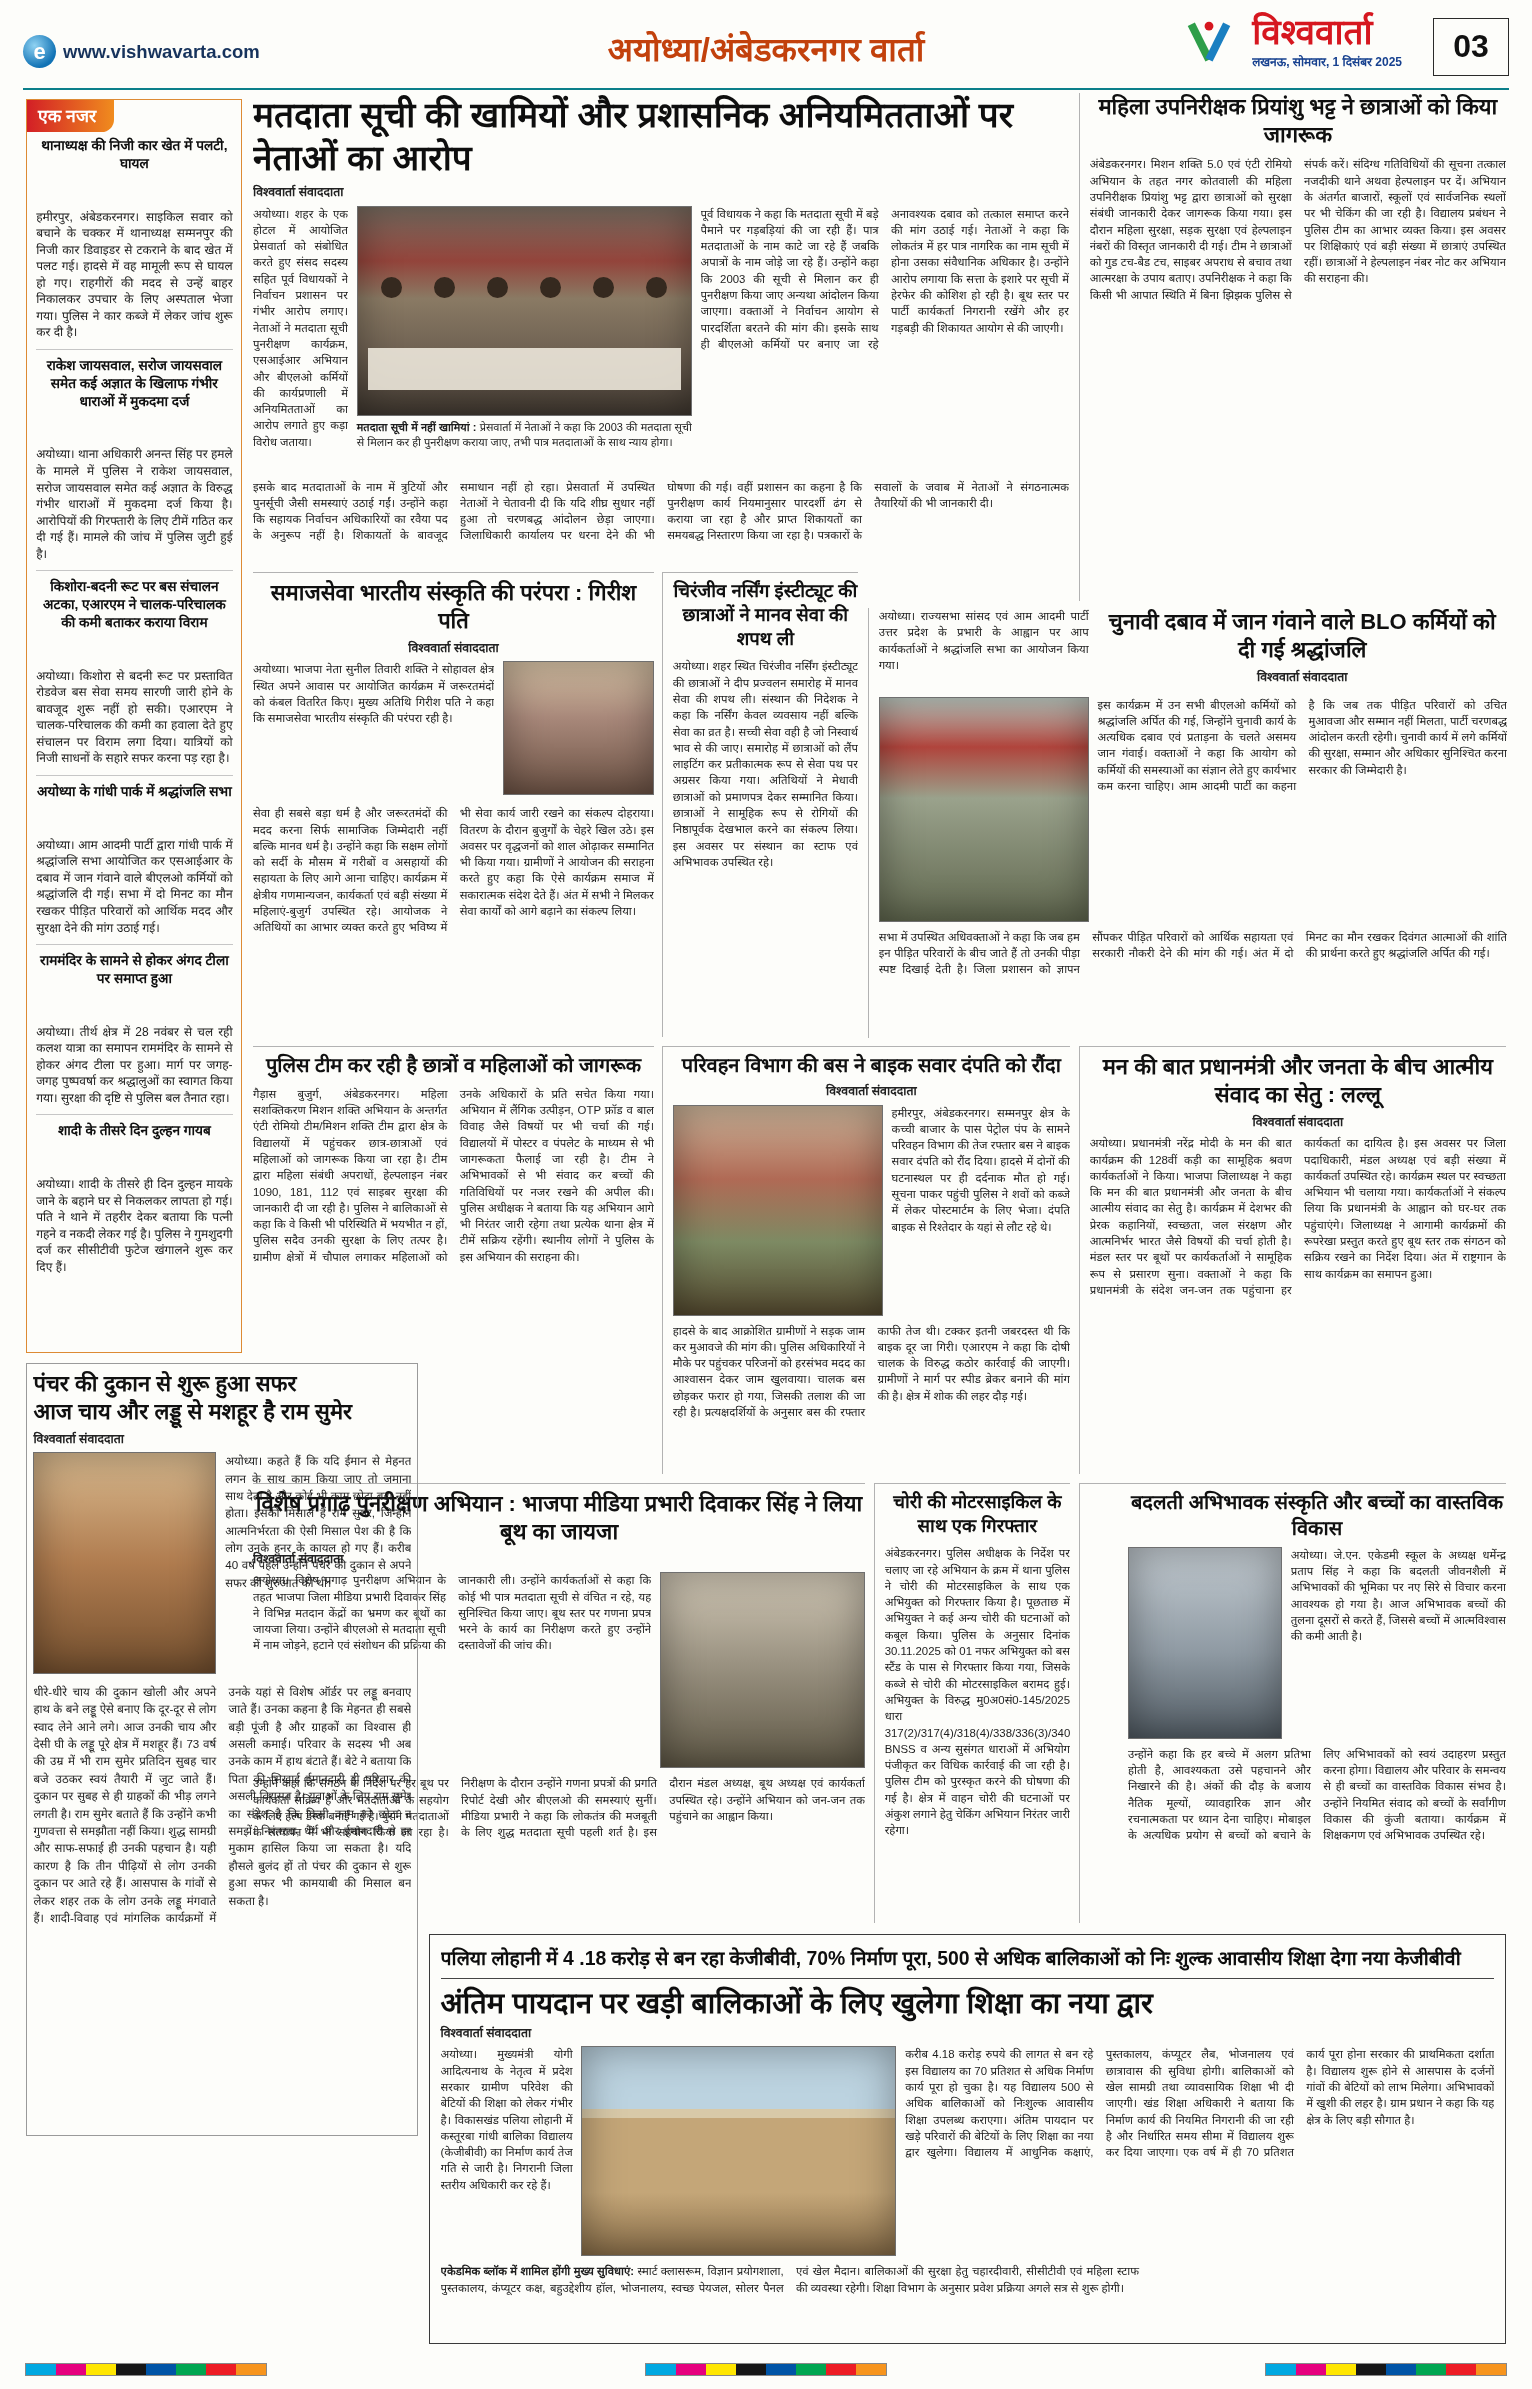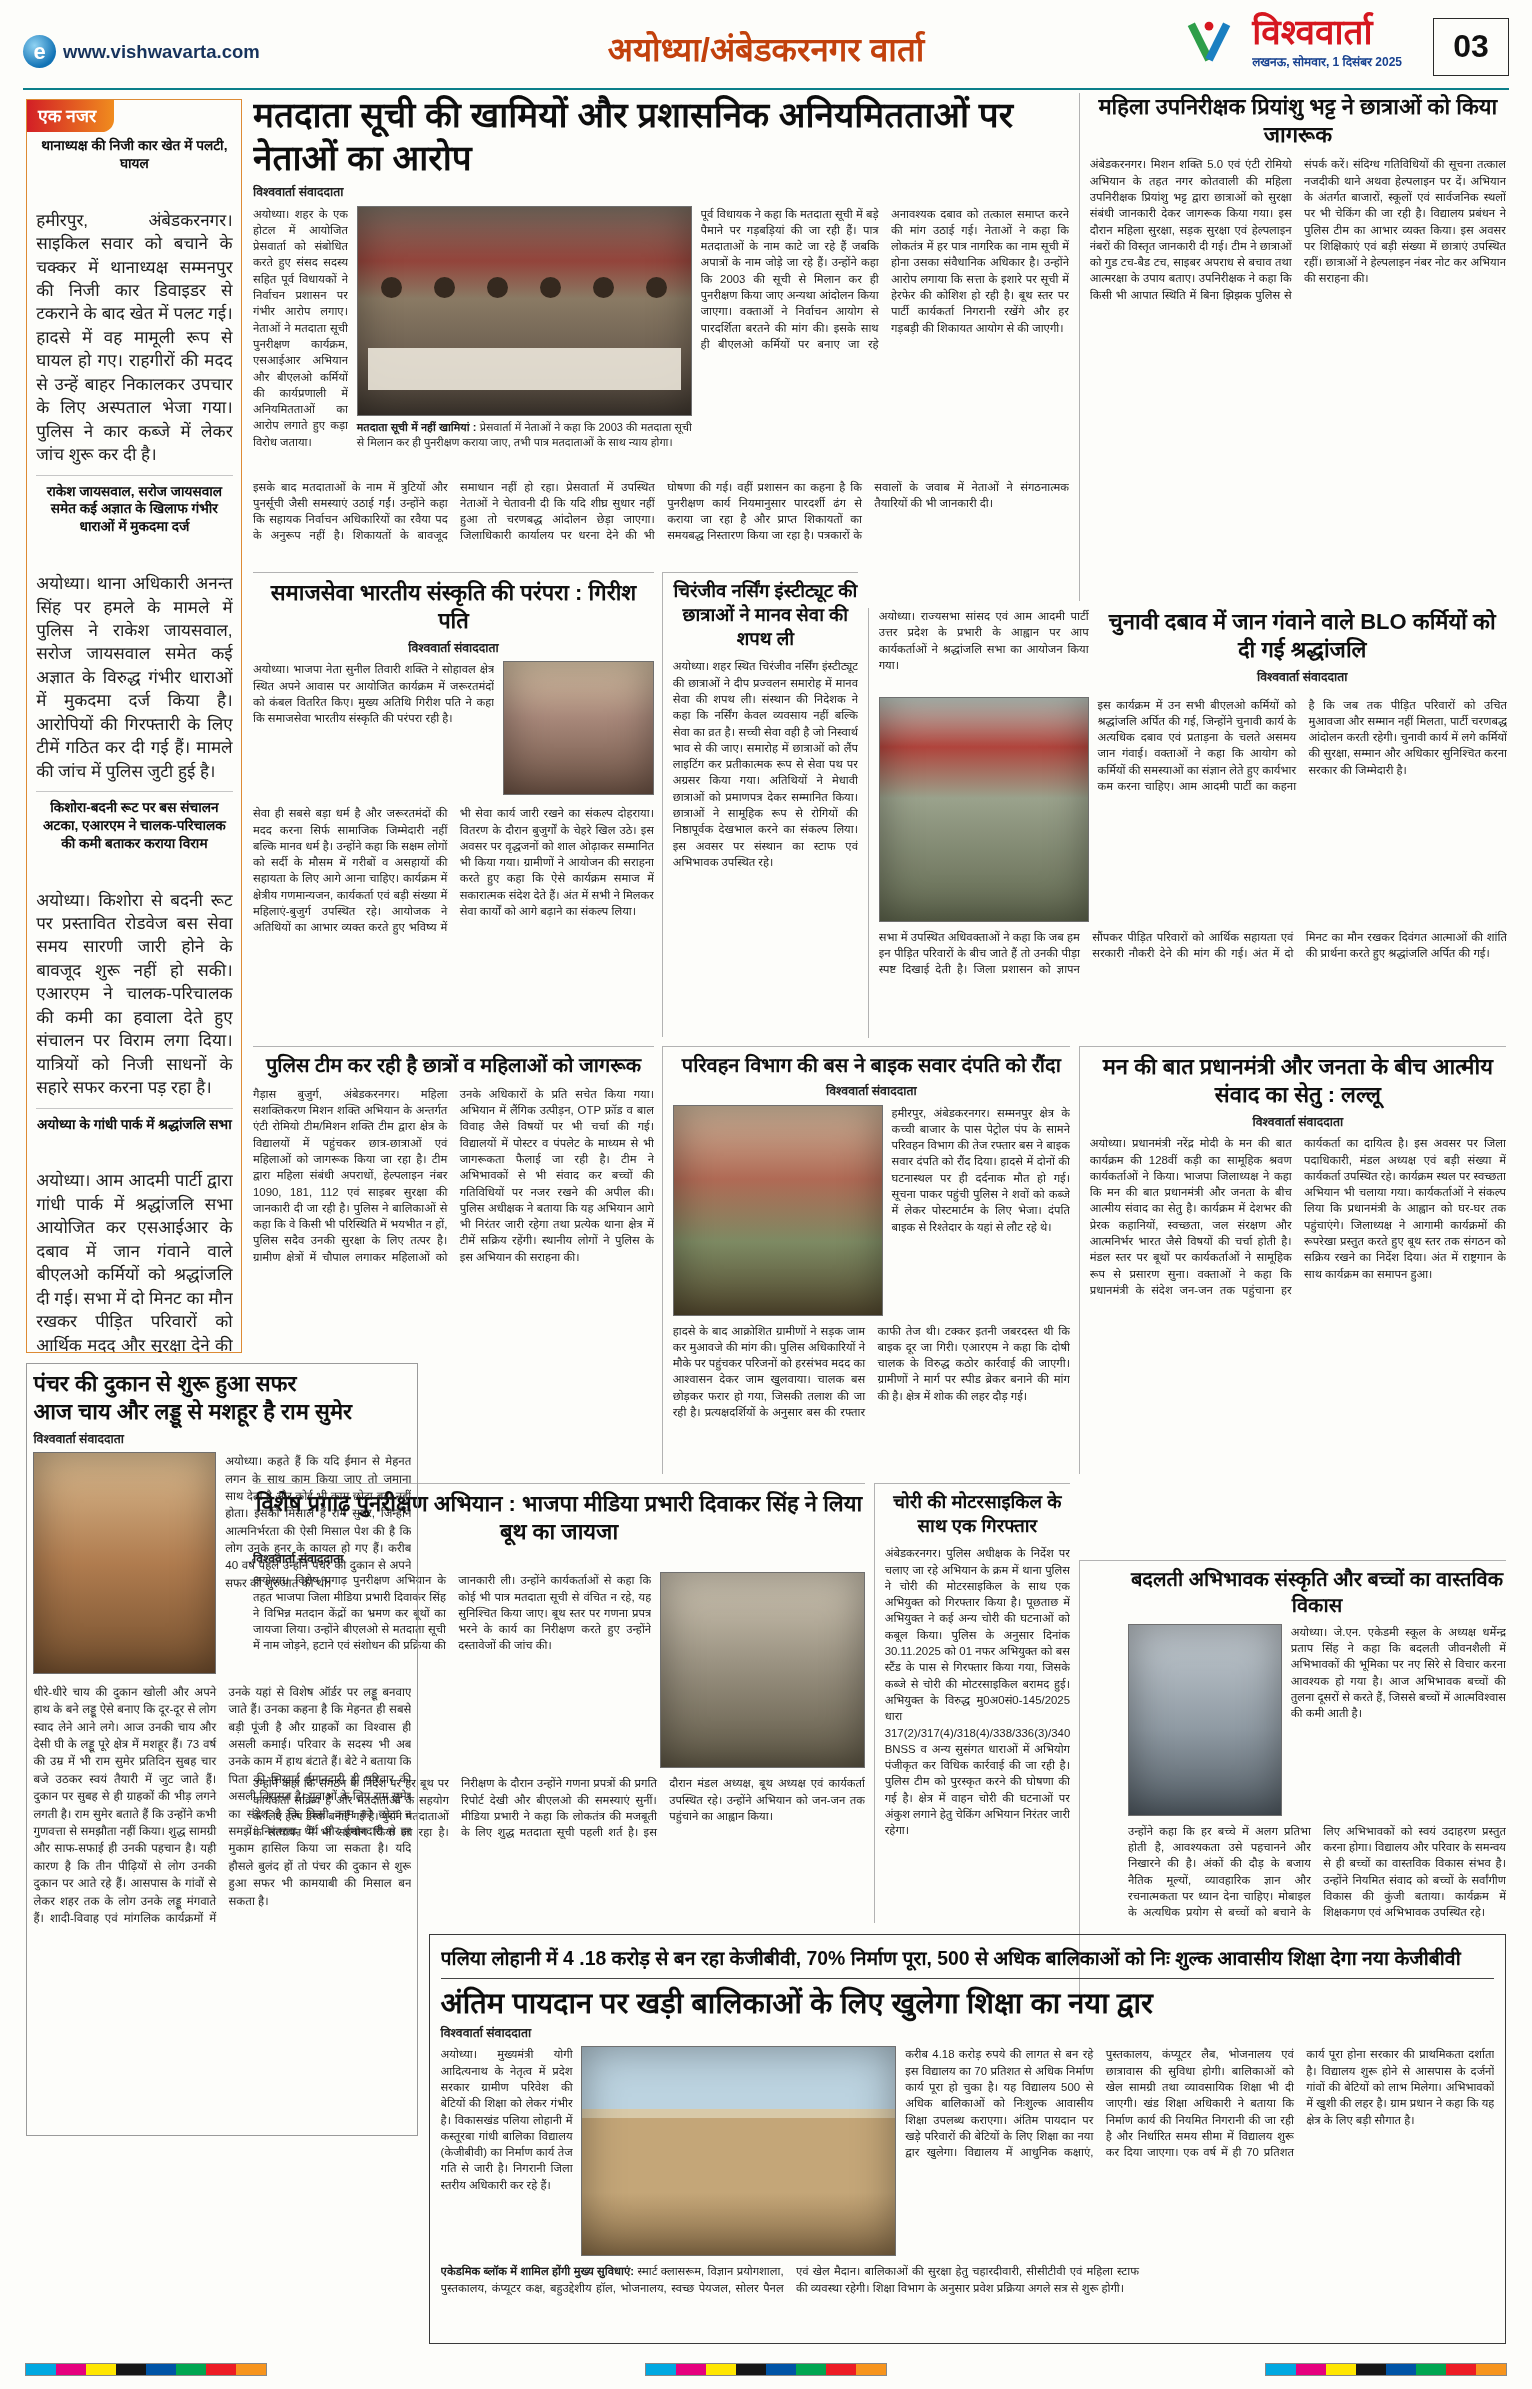--- a/index.html
+++ b/index.html
@@ -40,21 +40,21 @@
              display:flex; align-items:center; justify-content:center; font-size:32px; font-weight:800; color:#111; }
   .rule { position:absolute; left:23px; right:23px; top:88px; border-top:2.6px solid #0b7f8a; box-shadow:0 3.5px 0 -2.6px #0b7f8a; }
 
   
   .en-box { border:1.8px solid #dd8a33; padding:30px 8.8px 7px 8.8px; }
   .en-tab { position:absolute; top:0; left:0; background:linear-gradient(90deg,#d31f26,#f08c1e);
             color:#fff; font-weight:800; font-size:17.6px; padding:2.6px 17.6px 5.3px 10.6px; border-bottom-right-radius:12.3px; }
   .en-item { padding:7px 0 8px; border-bottom:0.9px solid #c6c6c6; }
   .en-item:last-child { border-bottom:none; }
   .en-h { font-size:13.7px; font-weight:800; line-height:1.3; text-align:center; margin-bottom:3.5px; color:#0f0f0f; }
-  .en-b { font-size:17px; line-height:1.38; text-align:justify;margin-top:36px; }
+  .en-b { font-size:12px; line-height:1.38; text-align:justify;margin-top:36px; }
 
   
   .photo { position:relative; border:0.9px solid #6f6f6f; box-shadow:inset 0 0 41px rgba(0,0,0,.38); flex:none; }
   .ph-press { background:linear-gradient(180deg,#7c6f63 0%,#93443b 26%,#8a7a64 44%,#6e6152 70%,#403830 100%); }
   .ph-garland { background:linear-gradient(180deg,#d8c3a6 0%,#a8887a 42%,#6e5446 100%); }
   .ph-blo { background:linear-gradient(180deg,#c2cdc4 0%,#b0443c 22%,#9aa28c 45%,#61684f 100%); }
   .ph-crowd { background:linear-gradient(180deg,#cdb59a 0%,#b06a55 35%,#7d8a63 65%,#54492f 100%); }
   .ph-booth { background:linear-gradient(180deg,#cfc6b4 0%,#9c9483 45%,#5f5846 100%); }
   .ph-portrait { background:linear-gradient(180deg,#c3cbd1 0%,#8f9aa3 55%,#525c64 100%); }
   .ph-shop { background:linear-gradient(180deg,#d8b98e 0%,#b07c4f 50%,#74502f 100%); }
@@ -221,21 +221,21 @@
       <div class="photo ph-booth" style="width:205px;height:196px;"></div>
     </div>
     <div class="body-text cols3" style="margin-top:7px;height:132px;">उन्होंने कहा कि संगठन के निर्देश पर हर बूथ पर कार्यकर्ता सक्रिय हैं और मतदाताओं के सहयोग के लिए हेल्प डेस्क बनाई गई है। पुराने मतदाताओं के सत्यापन में भी सहयोग किया जा रहा है। निरीक्षण के दौरान उन्होंने गणना प्रपत्रों की प्रगति रिपोर्ट देखी और बीएलओ की समस्याएं सुनीं। मीडिया प्रभारी ने कहा कि लोकतंत्र की मजबूती के लिए शुद्ध मतदाता सूची पहली शर्त है। इस दौरान मंडल अध्यक्ष, बूथ अध्यक्ष एवं कार्यकर्ता उपस्थित रहे। उन्होंने अभियान को जन-जन तक पहुंचाने का आह्वान किया।</div>
   </article>
 
   <article class="blk vl hrt" style="left:874px;top:1483px;width:196px;height:440px;">
     <h3 class="h22 hc">चोरी की मोटरसाइकिल के साथ एक गिरफ्तार</h3>
     <p class="body-text" style="margin-top:7px;height:361px;">अंबेडकरनगर। पुलिस अधीक्षक के निर्देश पर चलाए जा रहे अभियान के क्रम में थाना पुलिस ने चोरी की मोटरसाइकिल के साथ एक अभियुक्त को गिरफ्तार किया है। पूछताछ में अभियुक्त ने कई अन्य चोरी की घटनाओं को कबूल किया। पुलिस के अनुसार दिनांक 30.11.2025 को 01 नफर अभियुक्त को बस स्टैंड के पास से गिरफ्तार किया गया, जिसके कब्जे से चोरी की मोटरसाइकिल बरामद हुई। अभियुक्त के विरुद्ध मु0अ0सं0-145/2025 धारा 317(2)/317(4)/318(4)/338/336(3)/340(2) BNSS व अन्य सुसंगत धाराओं में अभियोग पंजीकृत कर विधिक कार्रवाई की जा रही है। पुलिस टीम को पुरस्कृत करने की घोषणा की गई है। क्षेत्र में वाहन चोरी की घटनाओं पर अंकुश लगाने हेतु चेकिंग अभियान निरंतर जारी रहेगा।</p>
   </article>
 
-  <article class="blk vl hrt" style="left:1079px;top:1560px;width:427px;height:440px;padding-left:48px;">
+  <article class="blk vl hrt" style="left:1079px;top:1483px;width:427px;height:440px;padding-left:48px;">
     <h2 class="h24 hc">बदलती अभिभावक संस्कृति और बच्चों का वास्तविक विकास</h2>
     <div class="row" style="margin-top:5.3px;height:192px;">
       <div class="photo ph-portrait" style="width:154px;height:192px;"></div>
       <p class="body-text" style="flex:1;height:192px;">अयोध्या। जे.एन. एकेडमी स्कूल के अध्यक्ष धर्मेन्द्र प्रताप सिंह ने कहा कि बदलती जीवनशैली में अभिभावकों की भूमिका पर नए सिरे से विचार करना आवश्यक हो गया है। आज अभिभावक बच्चों की तुलना दूसरों से करते हैं, जिससे बच्चों में आत्मविश्वास की कमी आती है।</p>
     </div>
     <div class="body-text cols2" style="margin-top:7px;height:173px;">उन्होंने कहा कि हर बच्चे में अलग प्रतिभा होती है, आवश्यकता उसे पहचानने और निखारने की है। अंकों की दौड़ के बजाय नैतिक मूल्यों, व्यावहारिक ज्ञान और रचनात्मकता पर ध्यान देना चाहिए। मोबाइल के अत्यधिक प्रयोग से बच्चों को बचाने के लिए अभिभावकों को स्वयं उदाहरण प्रस्तुत करना होगा। विद्यालय और परिवार के समन्वय से ही बच्चों का वास्तविक विकास संभव है। उन्होंने नियमित संवाद को बच्चों के सर्वांगीण विकास की कुंजी बताया। कार्यक्रम में शिक्षकगण एवं अभिभावक उपस्थित रहे।</div>
   </article>
 
   <article class="blk" style="left:26.4px;top:1363px;width:392px;height:773px;border:0.9px solid #9a9a9a;padding:6px;">
     <h1 class="h26">पंचर की दुकान से शुरू हुआ सफर</h1>

